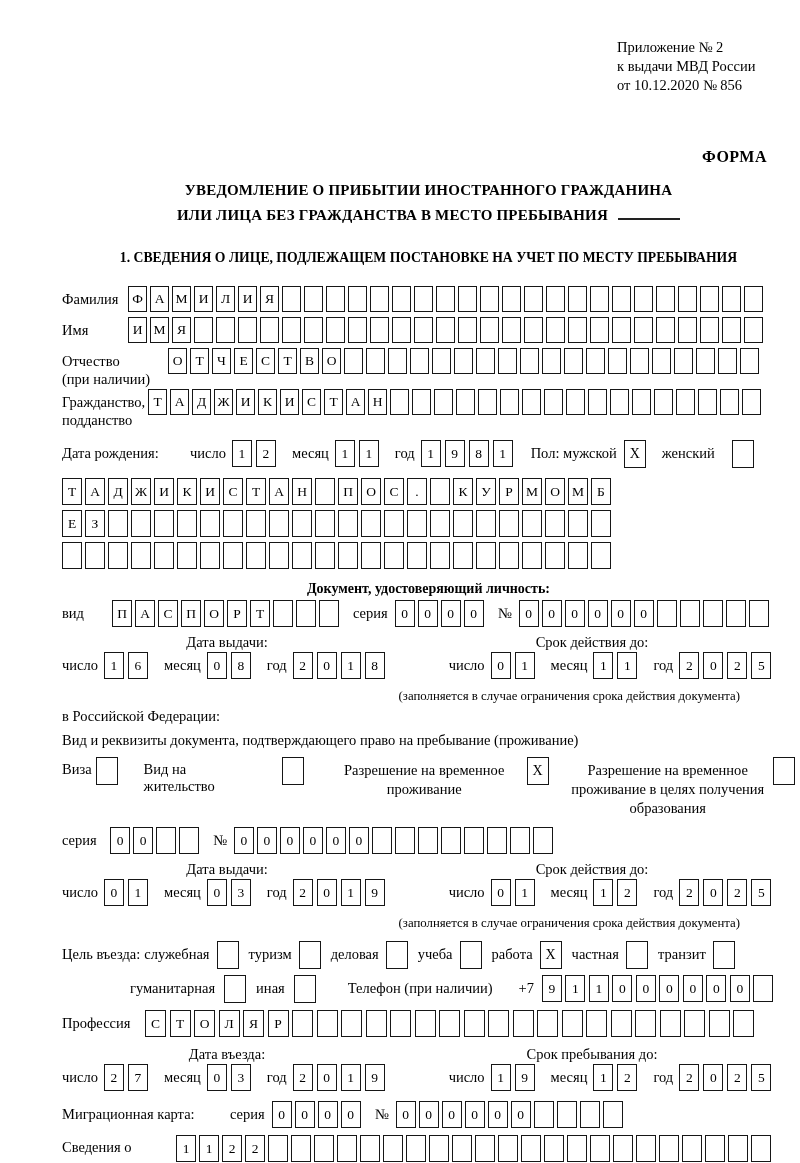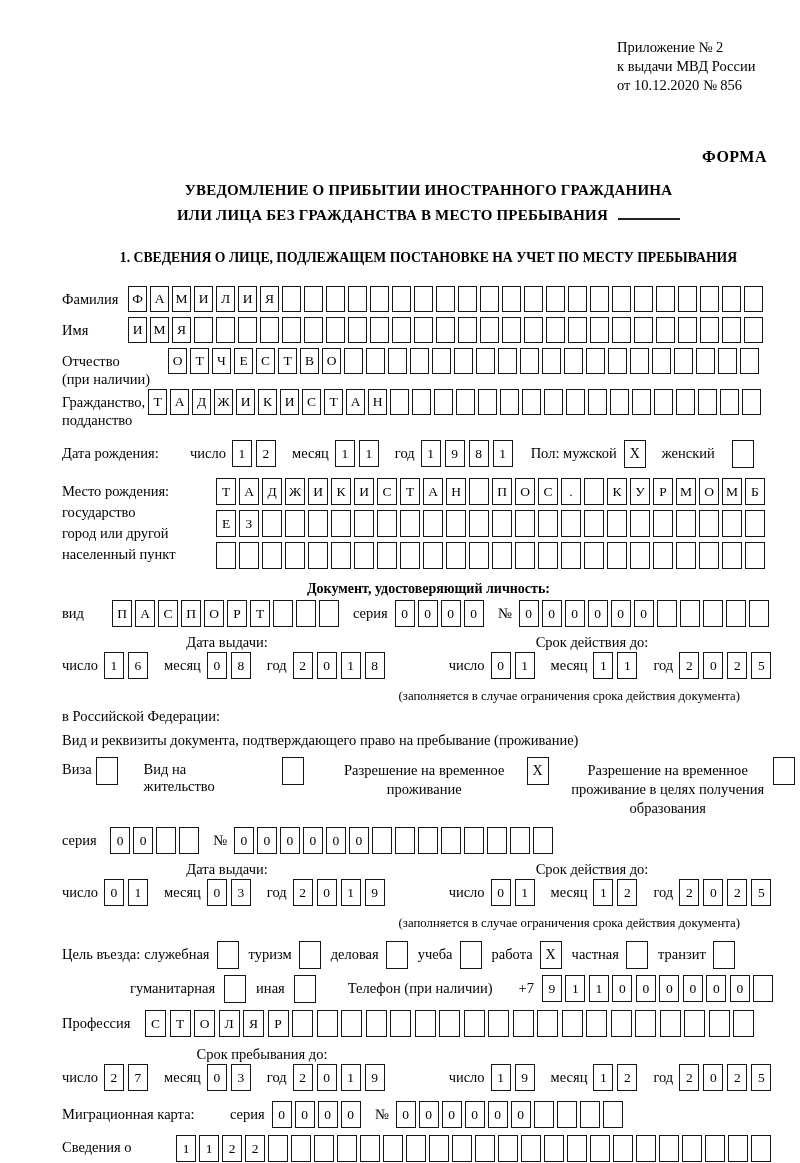--- a/index.html
+++ b/index.html
@@ -245,26 +245,20 @@
           <span class="cbox">8</span>
           <span class="cbox">1</span>
         </div>
       <span class="inline-label" style="margin-left:14px;">Пол: мужской</span>
       <span class="checkbox">X</span>
       <span class="inline-label" style="margin-left:16px;">женский</span>
       <span class="checkbox" style="margin-left:10px;"></span>
     </div>
 
     <div class="frow" style="margin-top:10px;">
-      <div class="mlabels">
-        <div>Место рождения:</div>
-        <div>государство</div>
-        <div>город или другой</div>
-        <div>населенный пункт</div>
-      </div>
       <div class="mrows">
         <div class="boxrow sz-m">
             <span class="cbox">Т</span>
             <span class="cbox">А</span>
             <span class="cbox">Д</span>
             <span class="cbox">Ж</span>
             <span class="cbox">И</span>
             <span class="cbox">К</span>
             <span class="cbox">И</span>
             <span class="cbox">С</span>
@@ -559,20 +553,21 @@
           <span class="cbox"></span>
           <span class="cbox"></span>
           <span class="cbox"></span>
           <span class="cbox"></span>
           <span class="cbox"></span>
           <span class="cbox"></span>
         </div>
     </div>
 
     <div class="two-col-labels" style="margin-top:9px;">
+      <span class="col-l">Дата въезда:</span>
       <span class="col-r">Срок пребывания до:</span>
     </div>
     <div class="dates-row">
       <div class="dategroup">
           <span class="dlabel">число</span>
           <span class="cbox">2</span>
           <span class="cbox">7</span>
           <span class="dlabel">месяц</span>
           <span class="cbox">0</span>
           <span class="cbox">3</span>

